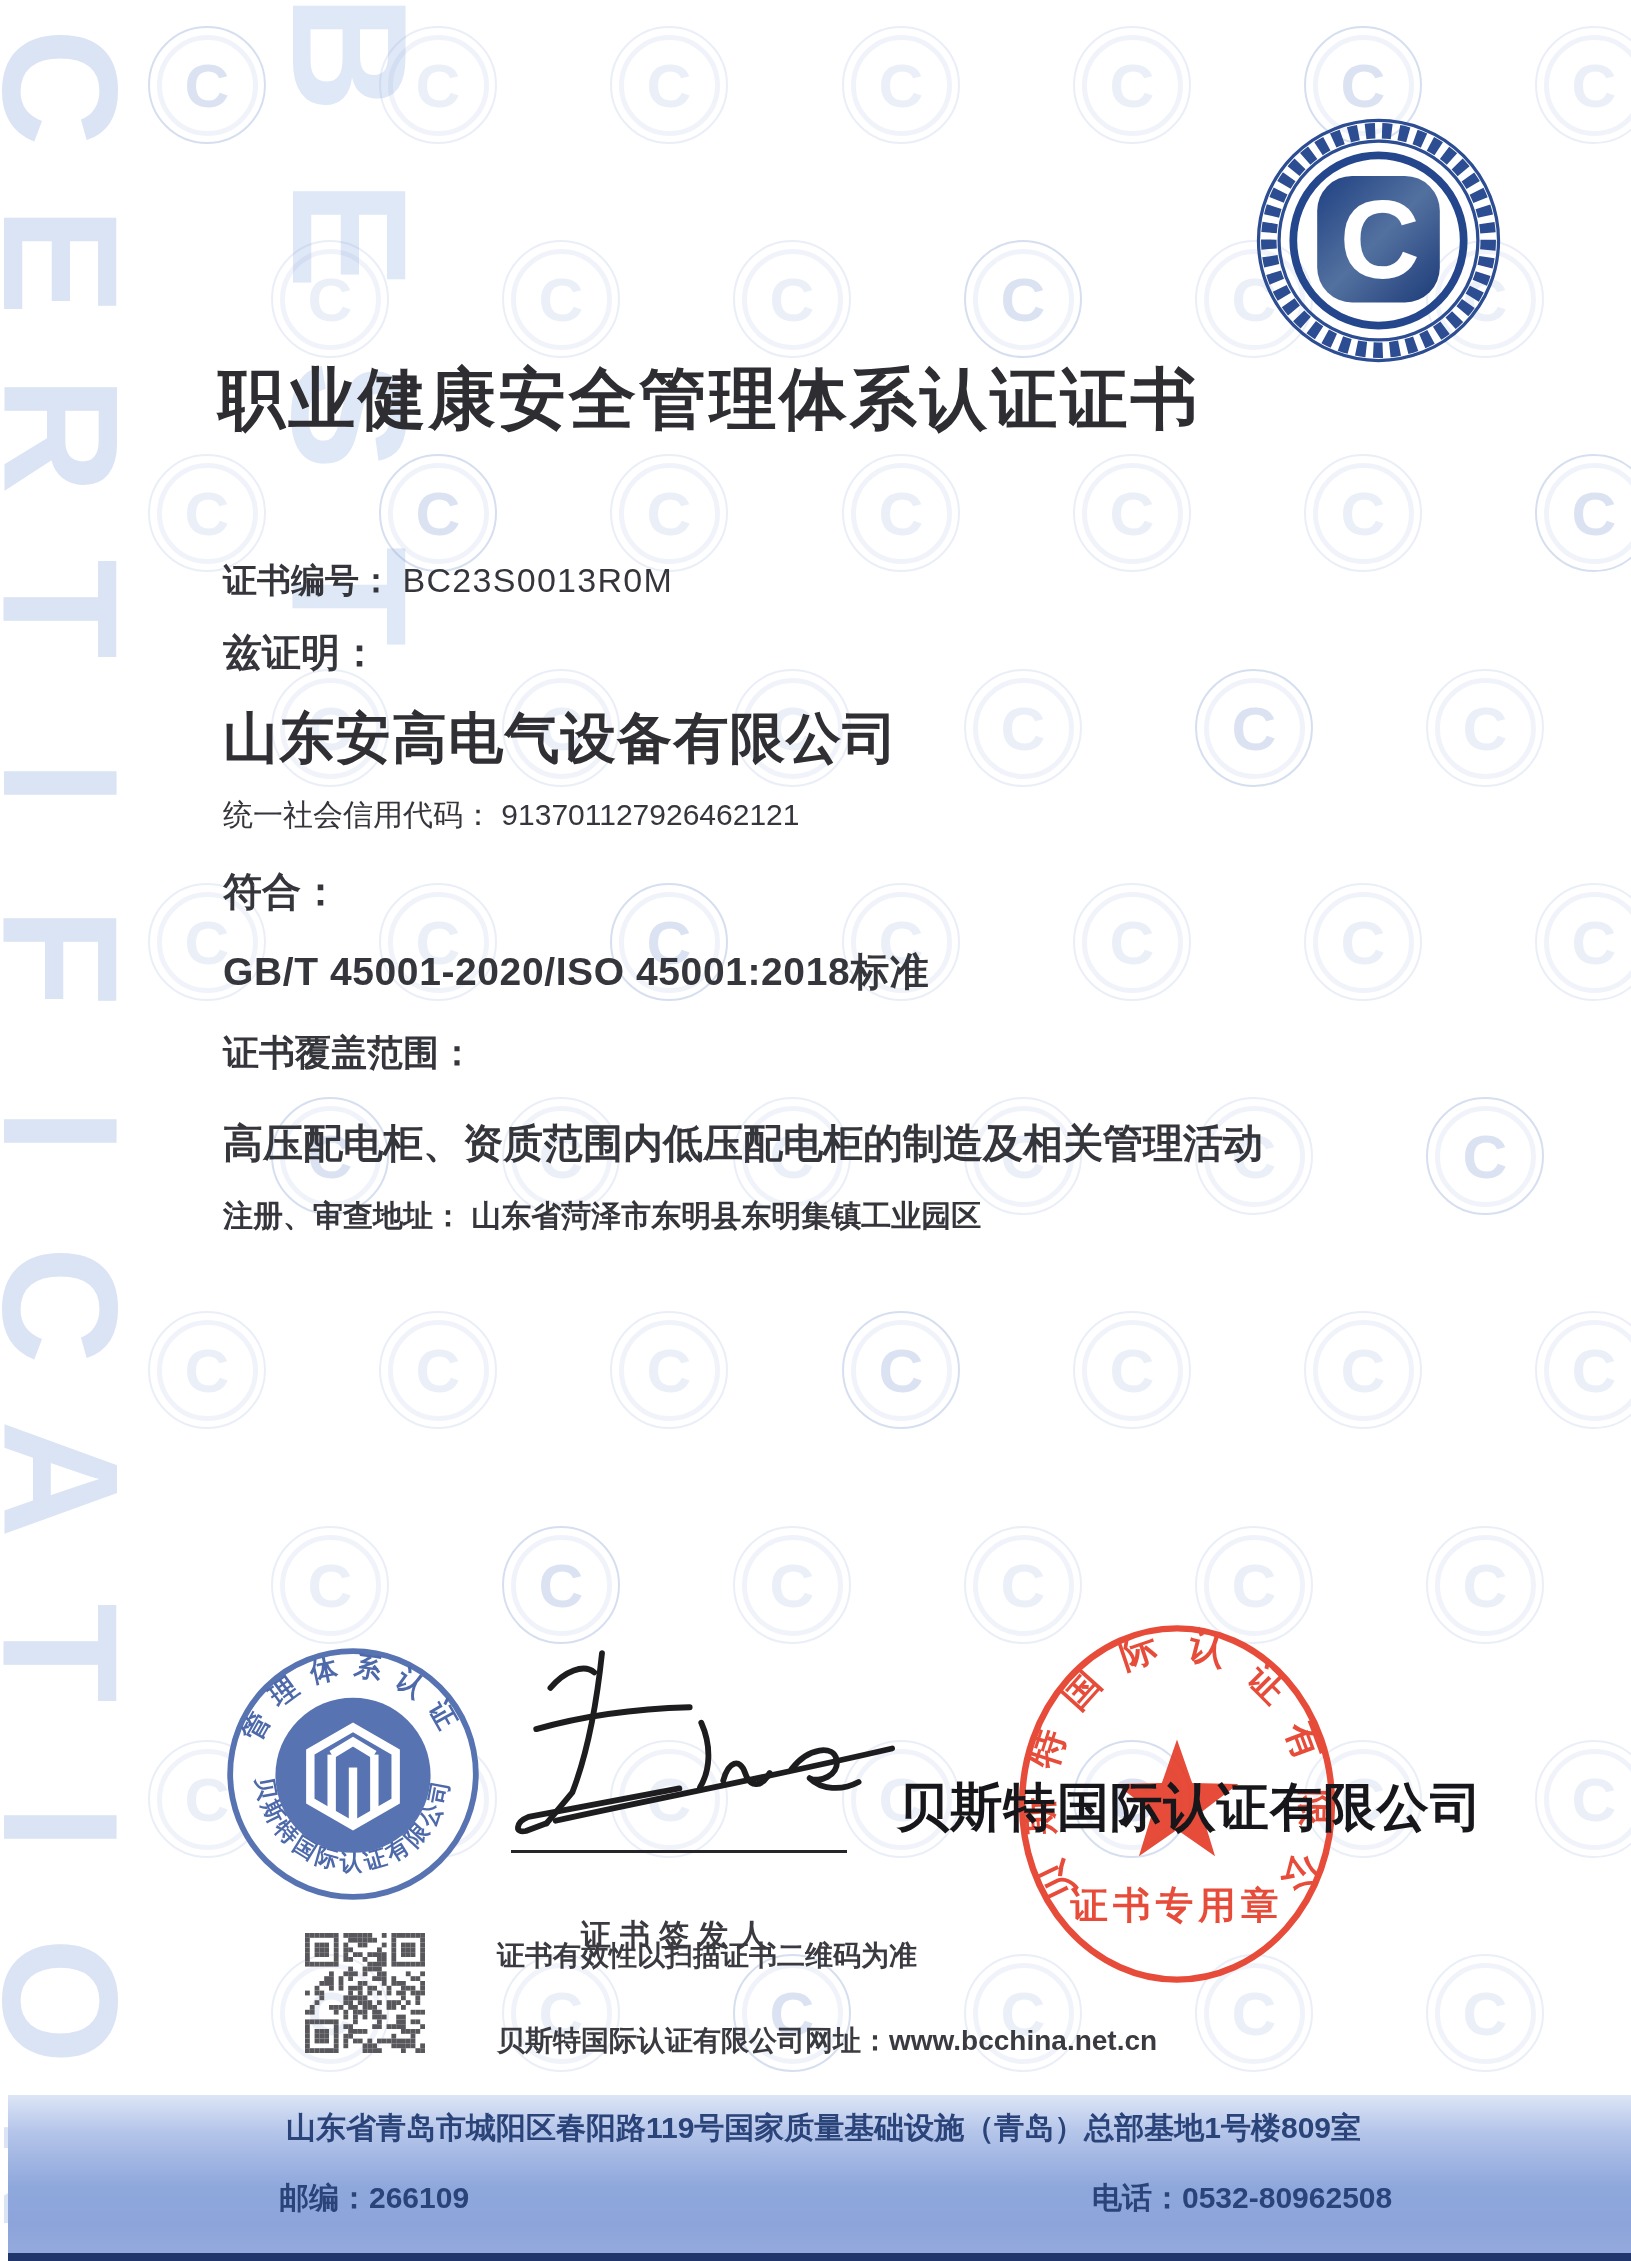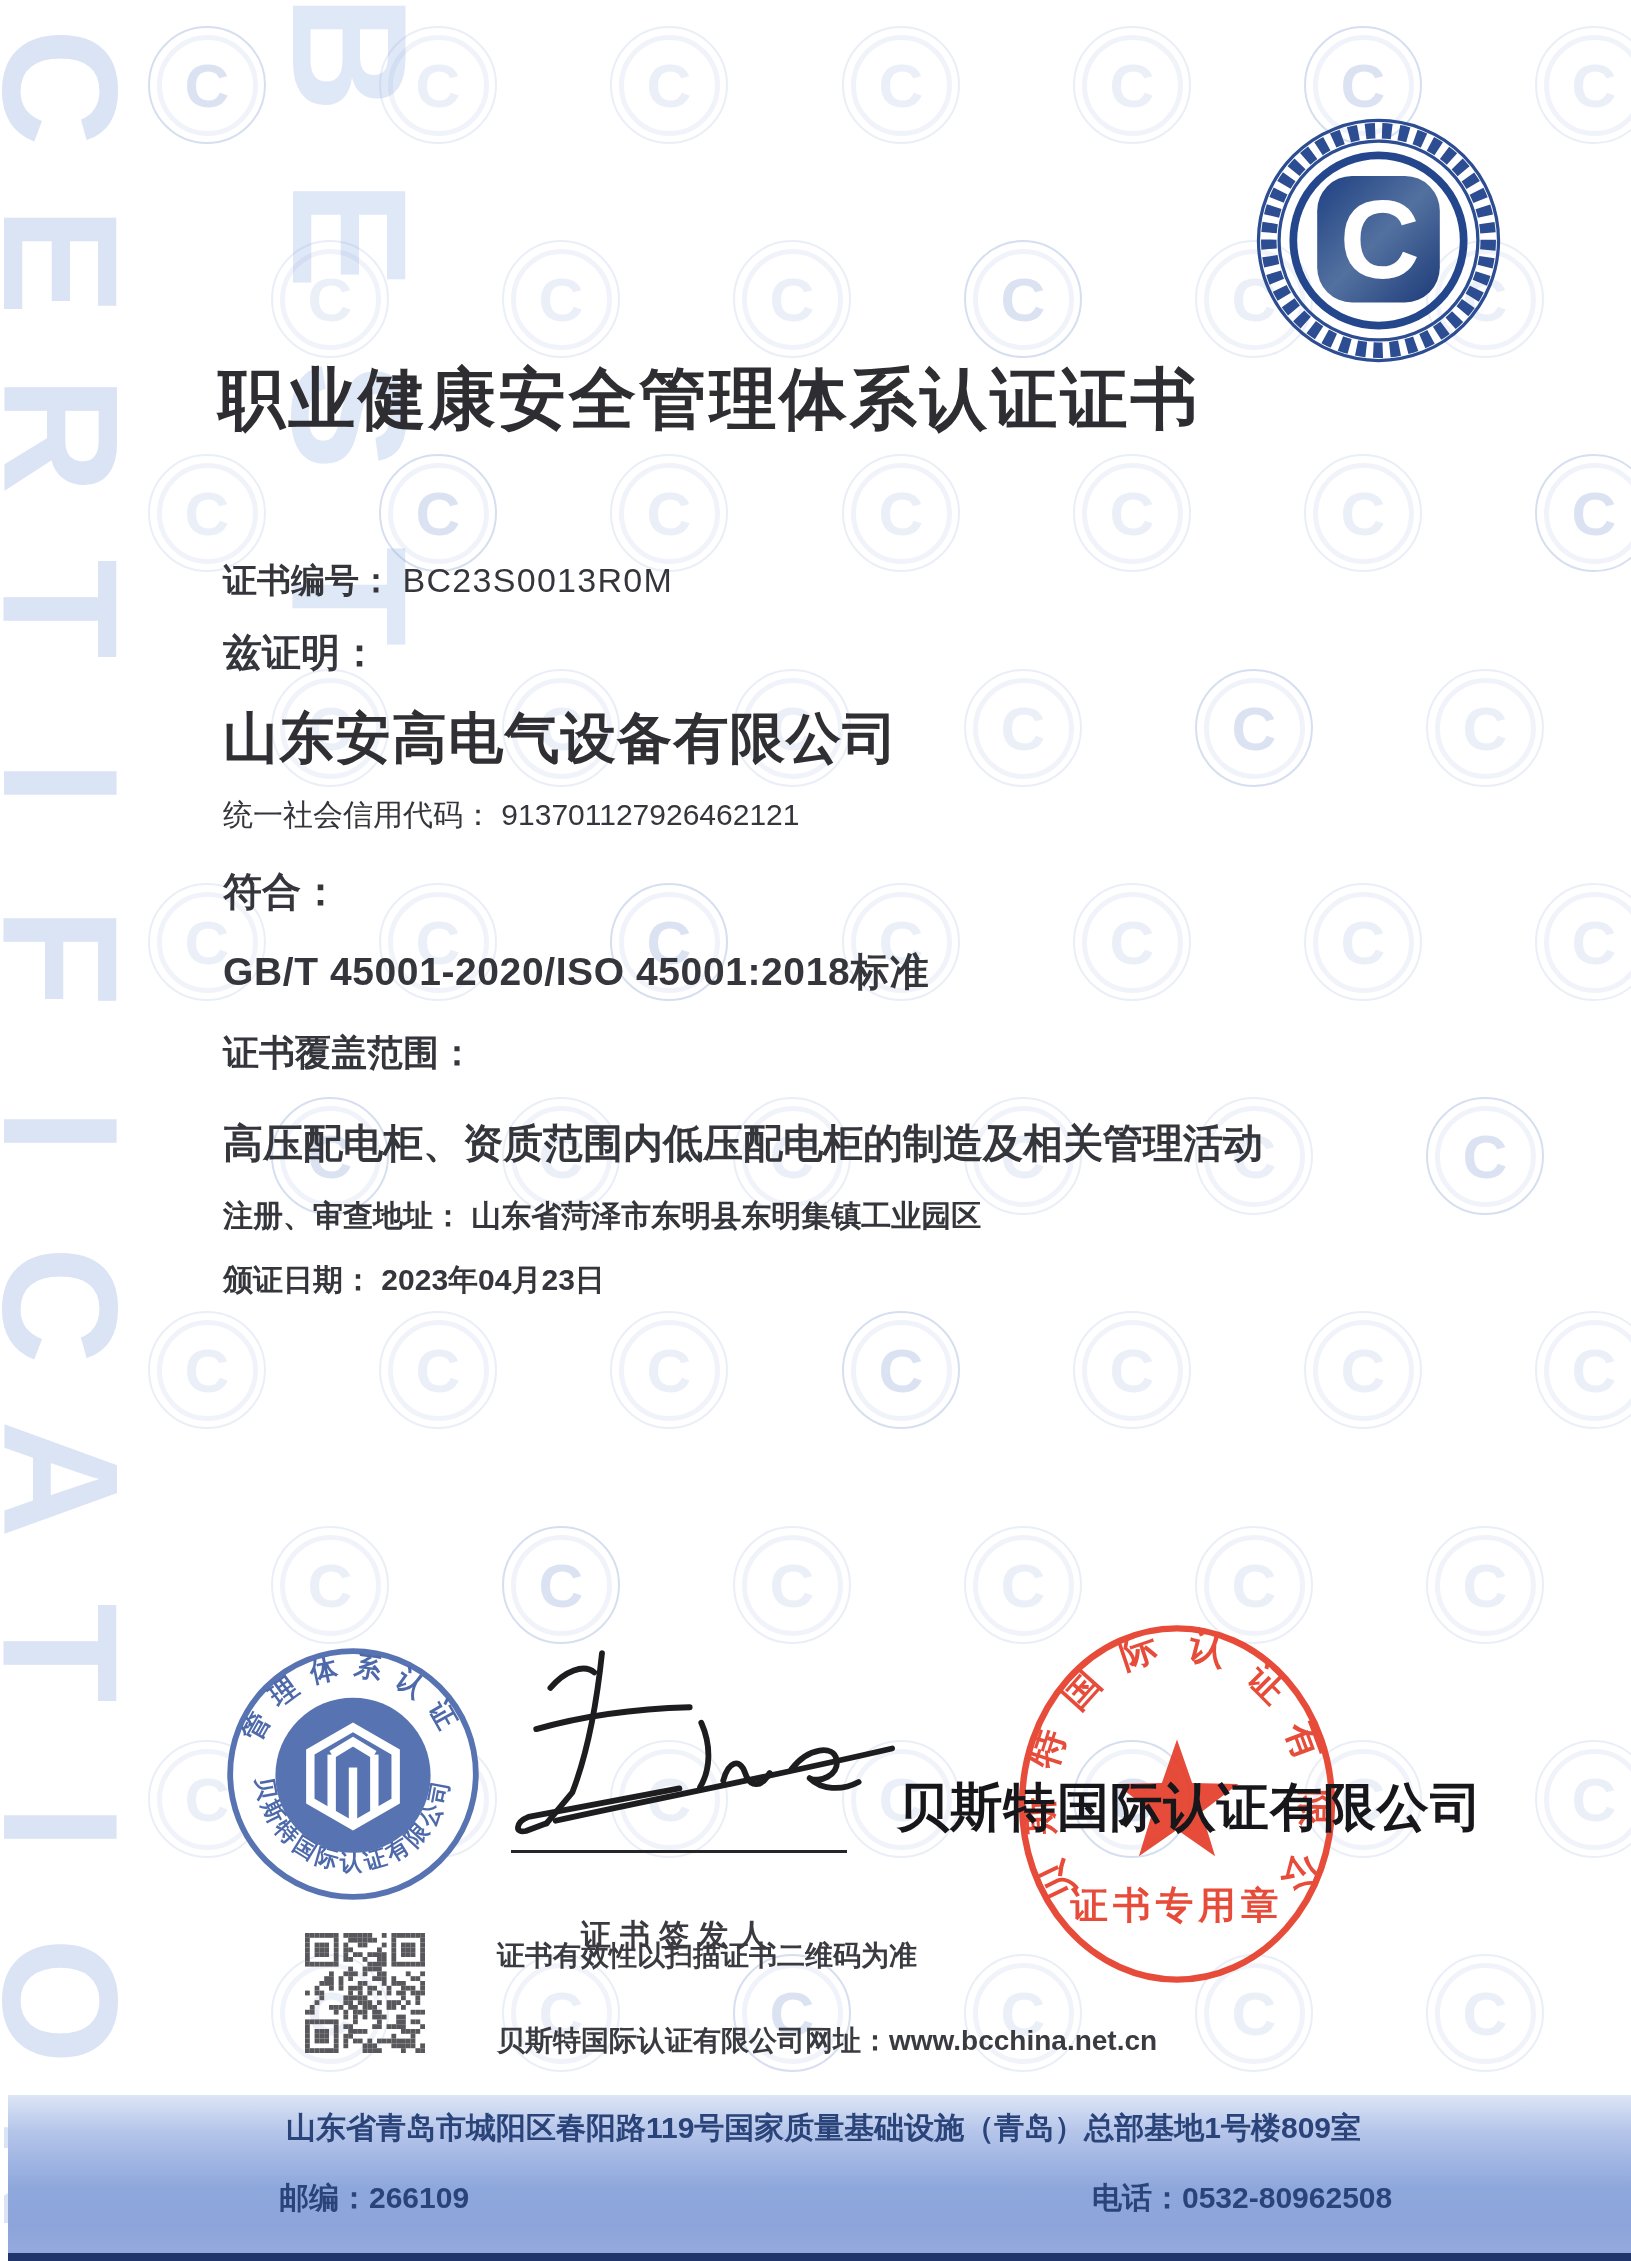--- a/index.html
+++ b/index.html
@@ -334,24 +334,20 @@
 
   <div class="field" id="row-scopelbl">证书覆盖范围：</div>
 
   <div class="field" id="row-address">
     <span class="lbl">注册、审查地址：</span>
     <span class="val">山东省菏泽市东明县东明集镇工业园区</span>
   </div>
 
   <div class="field" id="row-scope">高压配电柜、资质范围内低压配电柜的制造及相关管理活动</div>
 
-  <div class="field" id="row-issue">
-    <span class="lbl">颁证日期：</span>
-    <span class="val">2023年04月23日</span>
-  </div>
 
 
   <div id="badge">
     <svg width="256" height="256" viewBox="0 0 396 396">
       <defs>
         <path id="badgeTopArc" d="M46,198 A152,152 0 0 1 350,198"></path>
         <path id="badgeBottomArc" d="M50,198 A148,148 0 0 0 346,198"></path>
       </defs>
       <circle cx="198" cy="198" r="190" fill="#ffffff" stroke="#5873b2" stroke-width="9"></circle>
       <text font-family="Liberation Sans, sans-serif" font-size="42" font-weight="800" fill="#4d69aa" letter-spacing="22">

